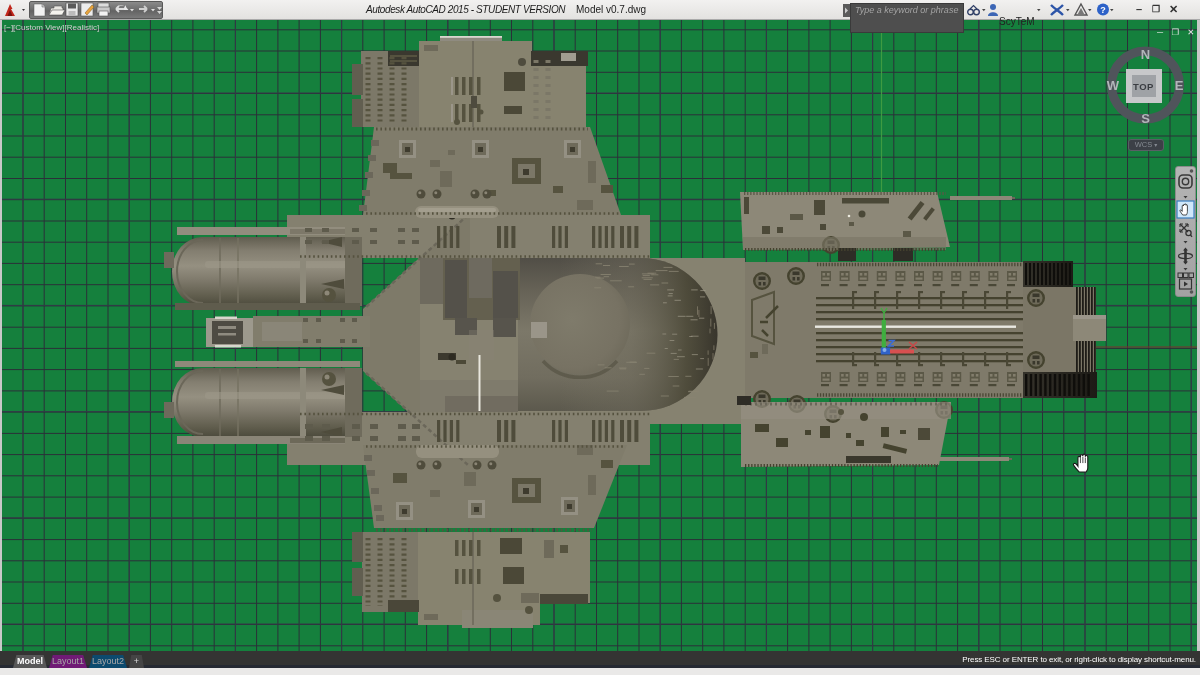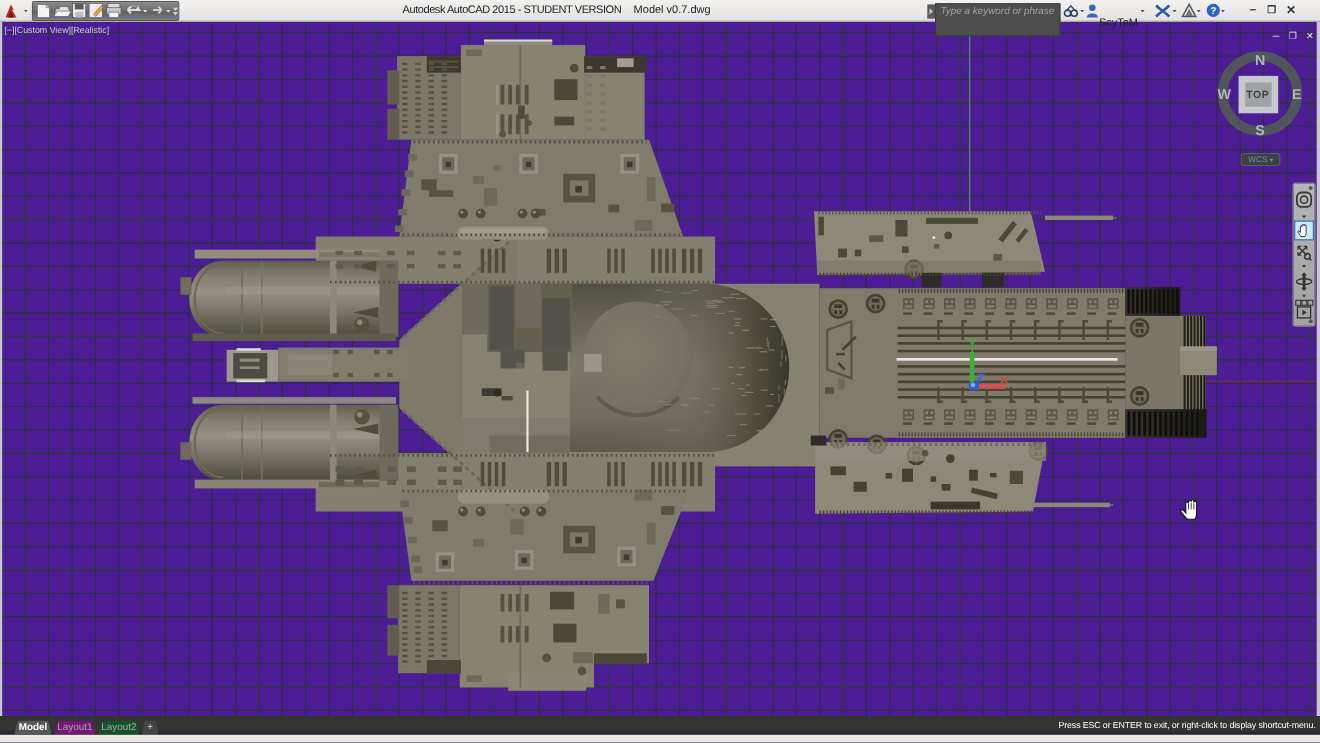--- a/index.html
+++ b/index.html
@@ -2,29 +2,29 @@
 <html><head>
 <meta charset="utf-8">
 <style>
   html,body{margin:0;padding:0;width:1200px;height:675px;overflow:hidden;background:#262a33;
     font-family:"Liberation Sans",sans-serif;}
   #titlebar{position:absolute;left:0;top:0;width:1200px;height:20px;
     background:linear-gradient(#f2f1f0,#e3e2e0);border-bottom:1px solid #aaa;box-sizing:border-box;}
   #qat{position:absolute;left:29px;top:1px;width:134px;height:18px;border-radius:2px;
     background:linear-gradient(#8b8b8b,#6f6f6f 45%,#636363 55%,#7a7a7a);border:1px solid #585858;box-sizing:border-box;}
   #maintitle{position:absolute;left:366px;top:4px;font-size:10px;letter-spacing:-0.4px;color:#1c1c1c;
-    text-align:center;white-space:nowrap;}
+    text-align:center;white-space:nowrap;font-style:italic;}
   #fname{position:absolute;left:576px;top:4px;font-size:10px;color:#1c1c1c;white-space:nowrap;}
   #searchwrap{position:absolute;left:843px;top:3px;height:13px;}
   #searchbox{position:absolute;left:7px;top:0;width:114px;height:30px;background:#4e4e4e;
     border:1px solid #3a3a3a;box-sizing:border-box;}
   #searchbox span{font-style:italic;font-size:9px;color:#a3a3a3;padding-left:4px;line-height:12px;display:block;}
   .tbtxt{position:absolute;top:4px;font-size:10px;color:#222;margin-top:12px;}
   .winbtn{position:absolute;top:3px;font-size:11px;color:#333;font-weight:bold;}
-  #viewport{position:absolute;left:0;top:20px;width:1200px;height:631px;background:#4c1d95;overflow:hidden;}
+  #viewport{position:absolute;left:0;top:20px;width:1200px;height:631px;background:#15803d;overflow:hidden;}
   #vplabel{position:absolute;left:4px;top:3px;font-size:8px;color:#cfcfcf;letter-spacing:0px;}
   #dwgbtns{position:absolute;left:1157px;top:7px;font-size:8.5px;color:#e8e8e8;letter-spacing:3px;}
   #tabbar{position:absolute;left:0;top:651px;width:1200px;height:14px;background:#343433;}
   .tab{position:absolute;top:4px;height:13px;font-size:9px;line-height:13px;text-align:center;
     color:#a8a8a8;}
   #esc{position:absolute;right:4px;top:4px;font-size:8px;color:#fff;font-weight:normal;letter-spacing:-0.1px;}
   #bstrip{position:absolute;left:0;top:668px;width:1200px;height:7px;background:#eae9e8;}
   #vleft{position:absolute;left:0;top:20px;width:2px;height:631px;background:#c8c8c8;}
   #vright{position:absolute;left:1197px;top:20px;width:3px;height:631px;background:#c8c8c8;}
 </style>
@@ -933,17 +933,17 @@
       </div>
     </div>
   <div class="tbtxt" style="left:999px;">ScyTeM</div>
   <div class="winbtn" style="left:1136px;">–</div>
   <div class="winbtn" style="left:1152px;font-size:9px;top:4px;">❐</div>
   <div class="winbtn" style="left:1169px;">✕</div>
 </div>
 <div id="tabbar">
   <div class="tab" style="left:13px;width:34px;background:#585858;color:#fff;font-weight:bold;clip-path:polygon(10% 0,90% 0,100% 100%,0% 100%);">Model</div>
   <div class="tab" style="left:49px;width:38px;background:#701a75;clip-path:polygon(10% 0,90% 0,100% 100%,0% 100%);">Layout1</div>
-  <div class="tab" style="left:89px;width:38px;background:#14532d;clip-path:polygon(10% 0,90% 0,100% 100%,0% 100%);">Layout2</div>
+  <div class="tab" style="left:89px;width:38px;background:#0c4a6e;clip-path:polygon(10% 0,90% 0,100% 100%,0% 100%);">Layout2</div>
   <div class="tab" style="left:129px;width:15px;background:#454545;clip-path:polygon(15% 0,85% 0,100% 100%,0% 100%);color:#ddd;">+</div>
   <div id="esc">Press ESC or ENTER to exit, or right-click to display shortcut-menu.</div>
 </div>
 <div id="bstrip"></div>
 
 </body></html>

